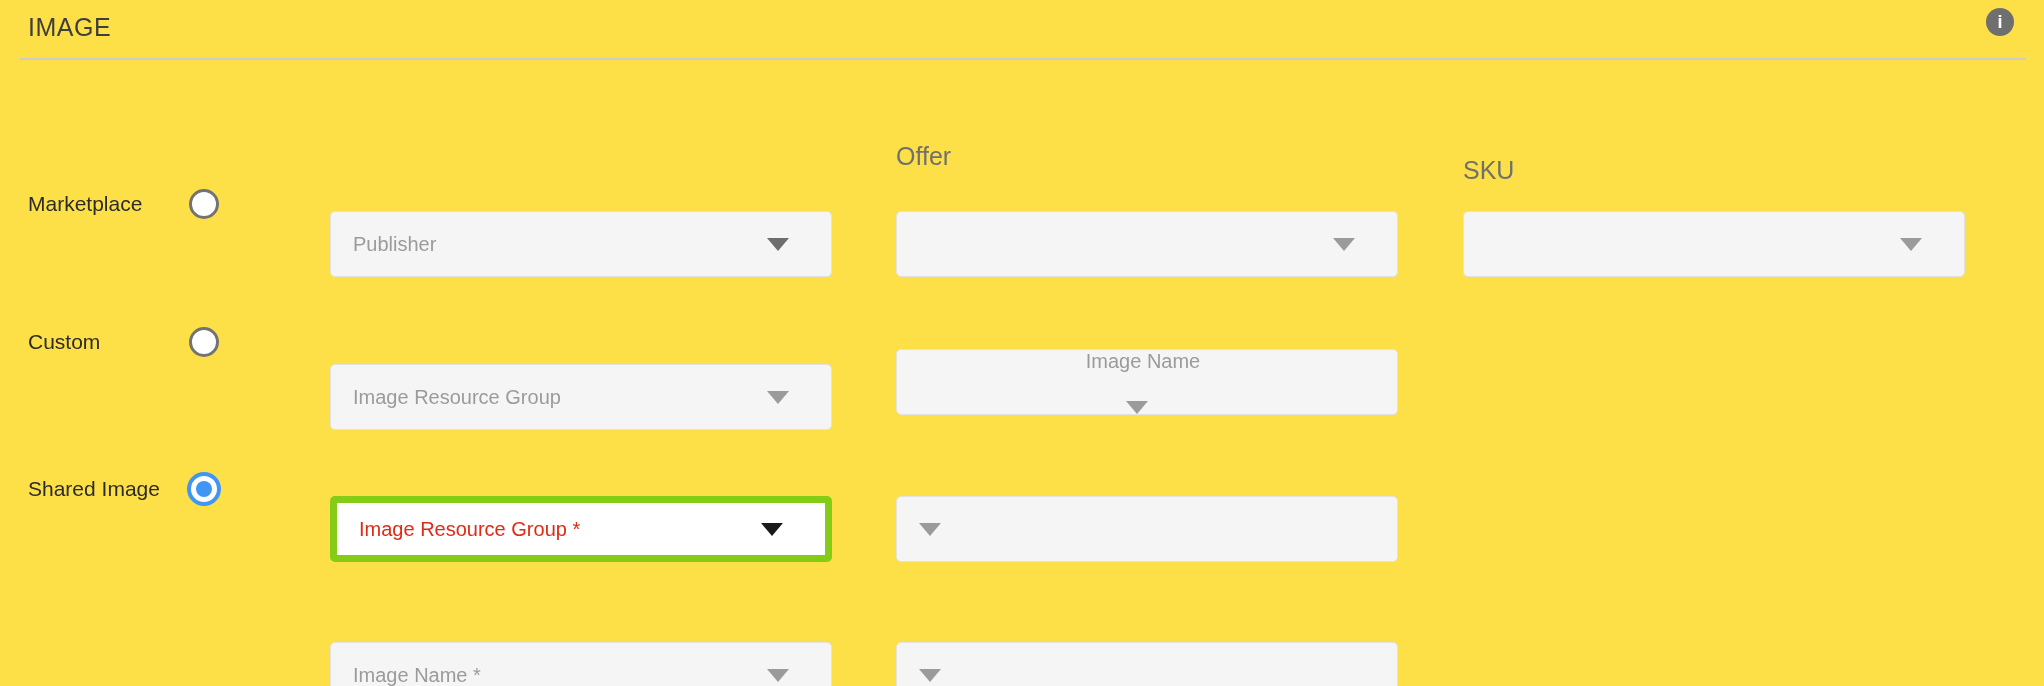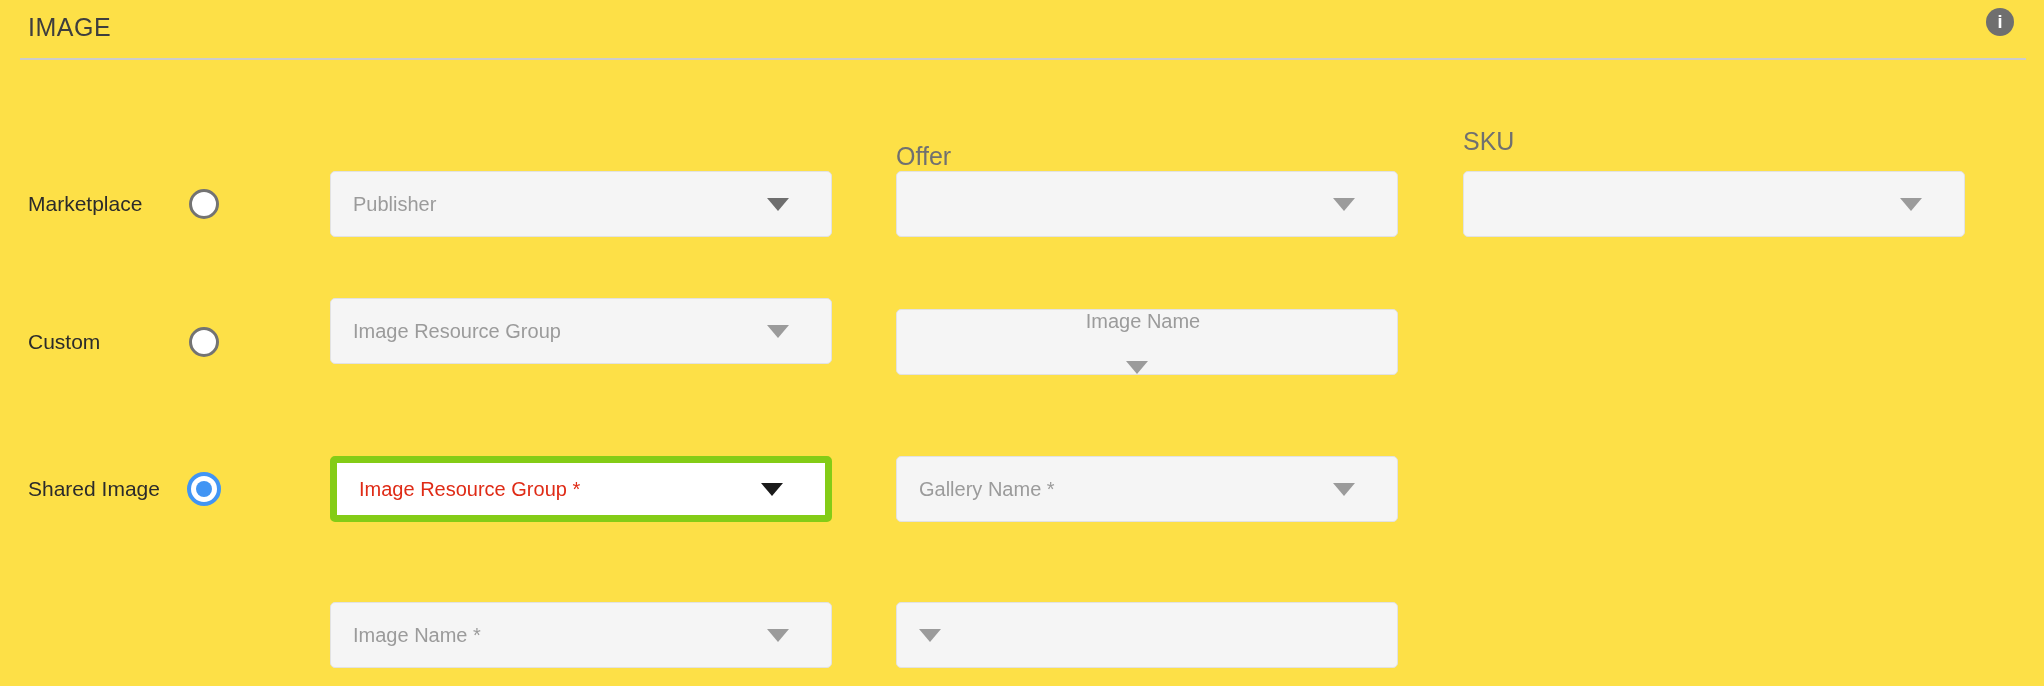--- a/index.html
+++ b/index.html
@@ -35,21 +35,21 @@
   .radio.selected{
     width:34px;height:34px;border:4px solid #4195f4;
     display:flex;align-items:center;justify-content:center;
   }
   .radio.selected::after{
     content:"";width:16px;height:16px;border-radius:50%;background:#4195f4;
   }
   
   .dd{
     position:absolute;width:502px;height:66px;box-sizing:border-box;border-radius:5px;
-    display:flex;align-items:center;padding:0 30px 0 22px;cursor:pointer;
+    display:flex;align-items:center;padding:0 30px 0 22px;cursor:pointer;margin-top:40px;
   }
   .dd.gray{background:#f5f5f5;border:1px solid #e2e2e2;}
   .dd.white{background:#ffffff;border:7px solid #84cc16;}
   .dd .ph{font-size:20px;color:#9b9b9b;flex:1;white-space:nowrap;overflow:hidden;}
   .dd.white .ph{color:#df2b16;}
   .chev{
     width:0;height:0;flex:none;margin-right:12px;
     border-left:11px solid transparent;border-right:11px solid transparent;
     border-top:13px solid #9b9b9b;
   }
@@ -75,49 +75,48 @@
     <span class="ph">Publisher</span>
     <span class="chev dark"></span>
   </div>
 
   <div class="field-label" style="left:896px;top:142px;">Offer</div>
   <div class="dd gray" style="left:896px;top:171px;">
     <span class="ph"></span>
     <span class="chev"></span>
   </div>
 
-  <div class="field-label" style="left:1463px;top:127px;">SKU</div>
+  <div class="field-label" style="left:1463px;top:156px;">SKU</div>
   <div class="dd gray" style="left:1463px;top:171px;">
     <span class="ph"></span>
     <span class="chev"></span>
   </div>
 
   <div class="row-label" style="top:327px;">Custom</div>
   <div class="radio" style="left:189px;top:327px;"></div>
 
-  <div class="dd gray" style="left:330px;top:298px;">
+  <div class="dd gray" style="left:330px;top:324px;">
     <span class="ph">Image Resource Group</span>
     <span class="chev"></span>
   </div>
 
   <div class="dd gray" style="left:896px;top:309px;flex-direction:column;">
     <span class="ph">Image Name</span>
     <span class="chev"></span>
   </div>
 
   <div class="row-label" style="top:474px;">Shared Image</div>
   <div class="radio selected" style="left:187px;top:472px;"></div>
 
   <div class="dd white" style="left:330px;top:456px;">
     <span class="ph">Image Resource Group *</span>
     <span class="chev black"></span>
   </div>
 
   <div class="dd gray" style="left:896px;top:456px;">
-    <span class="ph">Gallery Name *</span>
     <span class="chev"></span>
   </div>
 
   <div class="dd gray" style="left:330px;top:602px;gap:27px;">
     <span class="ph">Image Name *</span>
     <span class="chev"></span>
   </div>
 
   <div class="dd gray" style="left:896px;top:602px;">
     <span class="chev"></span>

